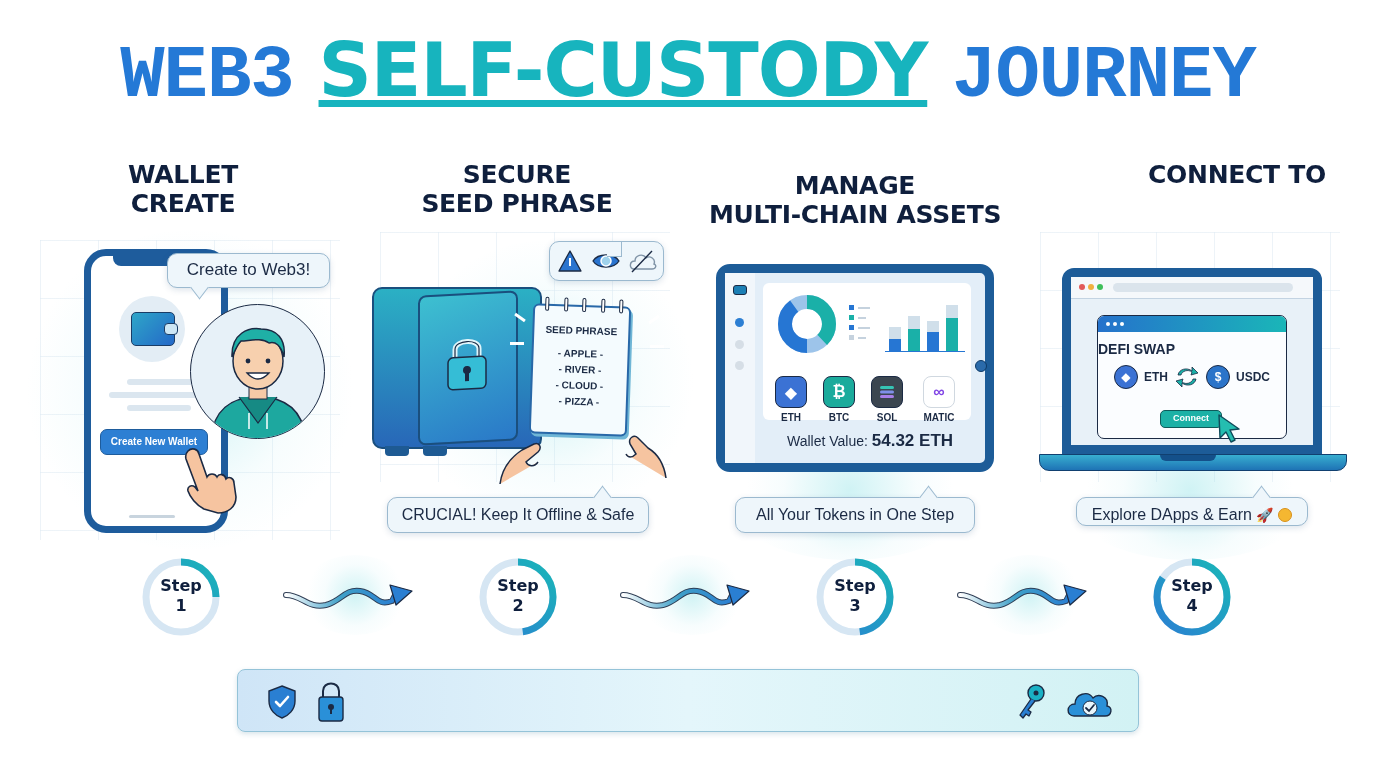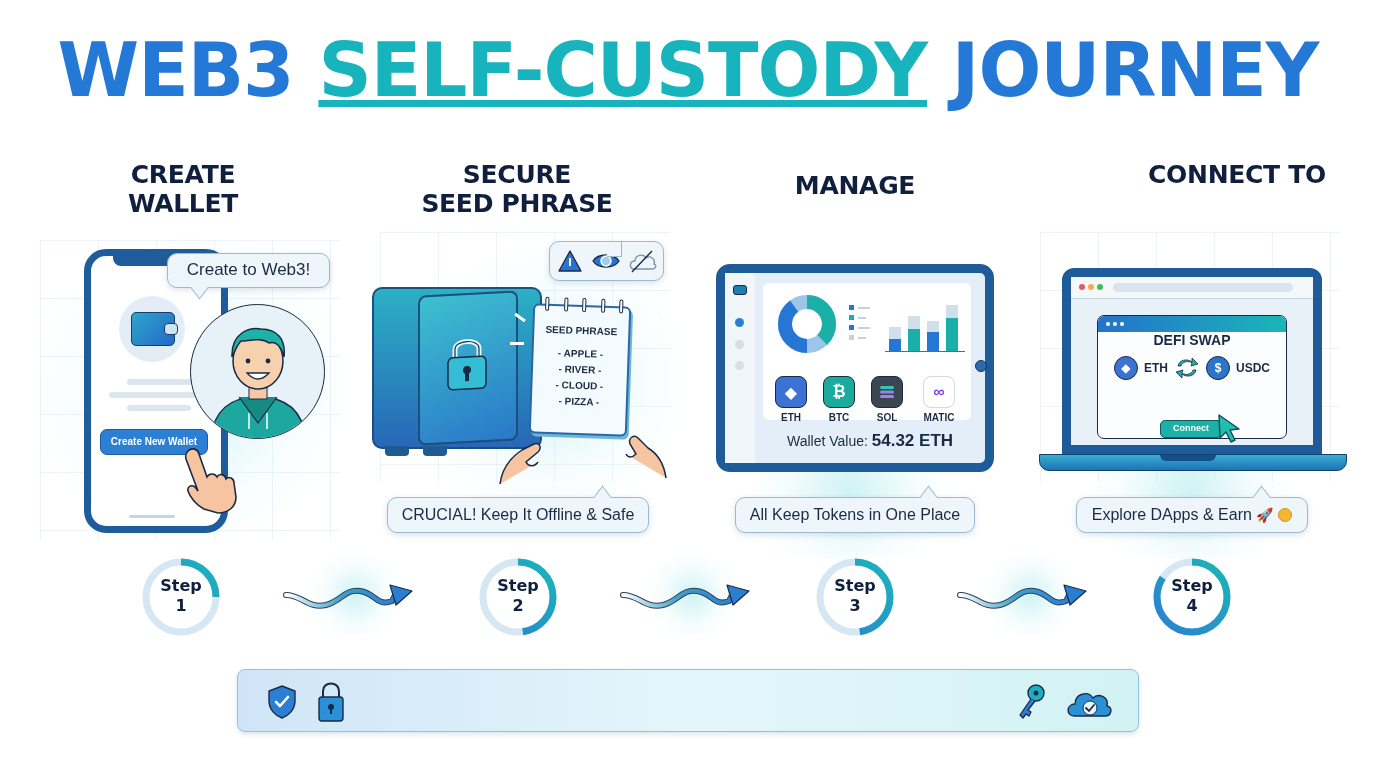--- a/index.html
+++ b/index.html
@@ -4,21 +4,21 @@
 <style>
   * { box-sizing: border-box; margin: 0; padding: 0; }
   html, body { width: 1376px; height: 768px; overflow: hidden; background: #ffffff; }
   body { font-family: "Liberation Sans", "DejaVu Sans", sans-serif; color: #0f1f3d; position: relative; }
 
   .main-title {
     position: absolute; left: 0; top: 22px; width: 1376px; text-align: center;
     font-family: "DejaVu Sans", sans-serif; font-weight: 900; font-size: 74px; letter-spacing: -1px;
     line-height: 96px;
   }
-  .main-title .t-blue { color: #2479d6; }
+  .main-title .t-blue { color: #2479d6; font-family: Liberation Mono, monospace; }
   .main-title .t-teal { color: #17b4be; text-decoration: underline; }
 
   .step-header {
     position: absolute; top: 160px; width: 360px; text-align: center;
     font-family: "DejaVu Sans", sans-serif; font-weight: 700; font-size: 25px; line-height: 29px;
     color: #0f1f3d; letter-spacing: -0.3px;
   }
 
   .glow { position: absolute; border-radius: 50%; background: radial-gradient(circle, rgba(120,220,225,0.35) 0%, rgba(200,240,245,0.15) 45%, rgba(255,255,255,0) 70%); }
   .grid-bg { position: absolute; background-image:
@@ -73,24 +73,24 @@
 
   
   .laptop { position: absolute; left: 1062px; top: 268px; width: 260px; height: 186px; border: 9px solid #1d5c98; border-radius: 12px 12px 0 0; background: #e8f1f8; }
   .laptop-base { position: absolute; left: 1039px; top: 454px; width: 308px; height: 17px; background: linear-gradient(180deg,#38aed0,#1e73b5); border: 1.5px solid #114070; border-radius: 0 0 10px 10px; }
   .laptop-base .hinge { position: absolute; left: 120px; top: 0; width: 56px; height: 6px; background: #14508a; border-radius: 0 0 6px 6px; }
   .browser-bar { position: absolute; left: 0; top: 0; width: 100%; height: 22px; background: #f5f8fb; border-bottom: 1.5px solid #c3d3e2; }
   .dot { position: absolute; top: 7px; width: 6px; height: 6px; border-radius: 50%; }
   .url { position: absolute; left: 42px; top: 6px; width: 180px; height: 9px; border-radius: 5px; background: #dbe4ec; }
   .dapp { position: absolute; left: 26px; top: 38px; width: 190px; height: 124px; background: #fbfdff; border: 1.5px solid #1b2a44; border-radius: 7px; overflow: hidden; }
   .dapp-top { height: 16px; background: linear-gradient(90deg,#2572cc,#1ab6b8); }
-  .dapp-title { text-align: center; font-weight: 700; font-size: 14px; color: #1b2a44; margin-top: 0; }
+  .dapp-title { text-align: left; font-weight: 700; font-size: 14px; color: #1b2a44; margin-top: 9px; }
   .swap-row { display: flex; align-items: center; justify-content: center; gap: 6px; margin-top: 8px; font-weight: 700; font-size: 12px; color: #1b2a44; }
   .coin { width: 24px; height: 24px; border-radius: 50%; border: 1.5px solid #1b2a44; display: inline-flex; align-items: center; justify-content: center; color: #fff; font-size: 12px; }
-  .connect-btn { position: absolute; left: 62px; top: 94px; width: 62px; height: 18px; border-radius: 5px; background: #1cb1a6; border: 1.5px solid #0f5a5a; color: #fff; font-size: 9px; font-weight: 700; line-height: 15px; text-align: center; margin-top: 10px; }
+  .connect-btn { position: absolute; left: 62px; top: 94px; width: 62px; height: 18px; border-radius: 5px; background: #1cb1a6; border: 1.5px solid #0f5a5a; color: #fff; font-size: 9px; font-weight: 700; line-height: 15px; text-align: center; }
 
   
   .step-circle { position: absolute; top: 557px; width: 80px; height: 80px; }
   .step-circle svg { position: absolute; left: 0; top: 0; }
   .step-text { position: absolute; left: 0; top: 19px; width: 80px; text-align: center; font-family: "DejaVu Sans", sans-serif; font-weight: 700; font-size: 16px; line-height: 20px; color: #0f1f3d; }
 
   .flow-arrow { position: absolute; top: 565px; width: 140px; height: 60px; }
 
   
   .banner { position: absolute; left: 237px; top: 669px; width: 902px; height: 63px; border-radius: 8px;
@@ -101,29 +101,30 @@
 </head>
 <body>
 
 <div class="main-title">
   <span class="t-blue">WEB3</span>
   <span class="t-teal">SELF-CUSTODY</span>
   <span class="t-blue">JOURNEY</span>
 </div>
 
 <div class="step-header" style="left:3px;">
+  <div>WALLET</div>
   <div>CREATE</div>
-  <div>WALLET</div>
 </div>
 <div class="step-header" style="left:337px;">
   <div>SECURE</div>
   <div>SEED PHRASE</div>
 </div>
 <div class="step-header" style="left:675px;margin-top:11px;">
   <div>MANAGE</div>
+  <div>MULTI-CHAIN ASSETS</div>
 </div>
 <div class="step-header" style="left:1057px;text-align:center;">
   <div>CONNECT TO</div>
 </div>
 
 <div class="grid-bg" style="left:40px;top:240px;width:300px;height:300px;"></div>
 <div class="grid-bg" style="left:380px;top:232px;width:290px;height:250px;"></div>
 <div class="grid-bg" style="left:1040px;top:232px;width:300px;height:250px;"></div>
 <div class="glow" style="left:20px;top:230px;width:340px;height:320px;"></div>
 <div class="glow" style="left:400px;top:240px;width:300px;height:280px;"></div>
@@ -279,21 +280,21 @@
       <div class="lb">MATIC</div>
     </div>
   </div>
   <div class="total">
     <span>Wallet Value:</span>
     <b>54.32 ETH</b>
   </div>
 </div>
 <div class="tablet-btn"></div>
 <div class="bubble tail-up-right" style="left:735px;top:497px;width:240px;height:36px;line-height:34px;font-size:16px;">
-  <span>All Keep Tokens in One Place</span>
+  <span>All Your Tokens in One Step</span>
 </div>
 
 <div class="laptop">
   <div class="browser-bar">
     <div class="dot" style="left:8px;background:#e25a5a;"></div>
     <div class="dot" style="left:17px;background:#f0b040;"></div>
     <div class="dot" style="left:26px;background:#3fbf5a;"></div>
     <div class="url"></div>
   </div>
   <div class="dapp">
@@ -315,21 +316,21 @@
     </div>
     <div class="connect-btn">Connect</div>
   </div>
   <svg style="position:absolute;left:146px;top:136px;" width="26" height="30" viewBox="0 0 26 30">
     <path d="M2 2 L22 16 L13 17 L18 27 L14 29 L9 19 L3 25 Z" fill="#25bdb0" stroke="#0f4a5a" stroke-width="1.4" stroke-linejoin="round"></path>
   </svg>
 </div>
 <div class="laptop-base">
     <div class="hinge"></div>
   </div>
-<div class="bubble tail-up-right" style="left:1076px;top:497px;width:232px;height:36px;line-height:34px;font-size:16px;">
+<div class="bubble tail-up-right" style="left:1076px;top:497px;width:232px;height:29px;line-height:34px;font-size:16px;">
   <span>Explore DApps &amp; Earn</span>
   <span style="font-size:14px;">🚀</span>
   <span style="display:inline-block;width:14px;height:14px;border-radius:50%;background:#f5b731;border:1px solid #d8901a;vertical-align:-2px;"></span>
 </div>
 
 <div class="step-circle" style="left:141px;">
   <svg width="80" height="80" viewBox="0 0 80 80">
     <defs>
         <linearGradient id="rg" x1="0" y1="0" x2="1" y2="1">
           <stop offset="0" stop-color="#2a7fd2"></stop>

